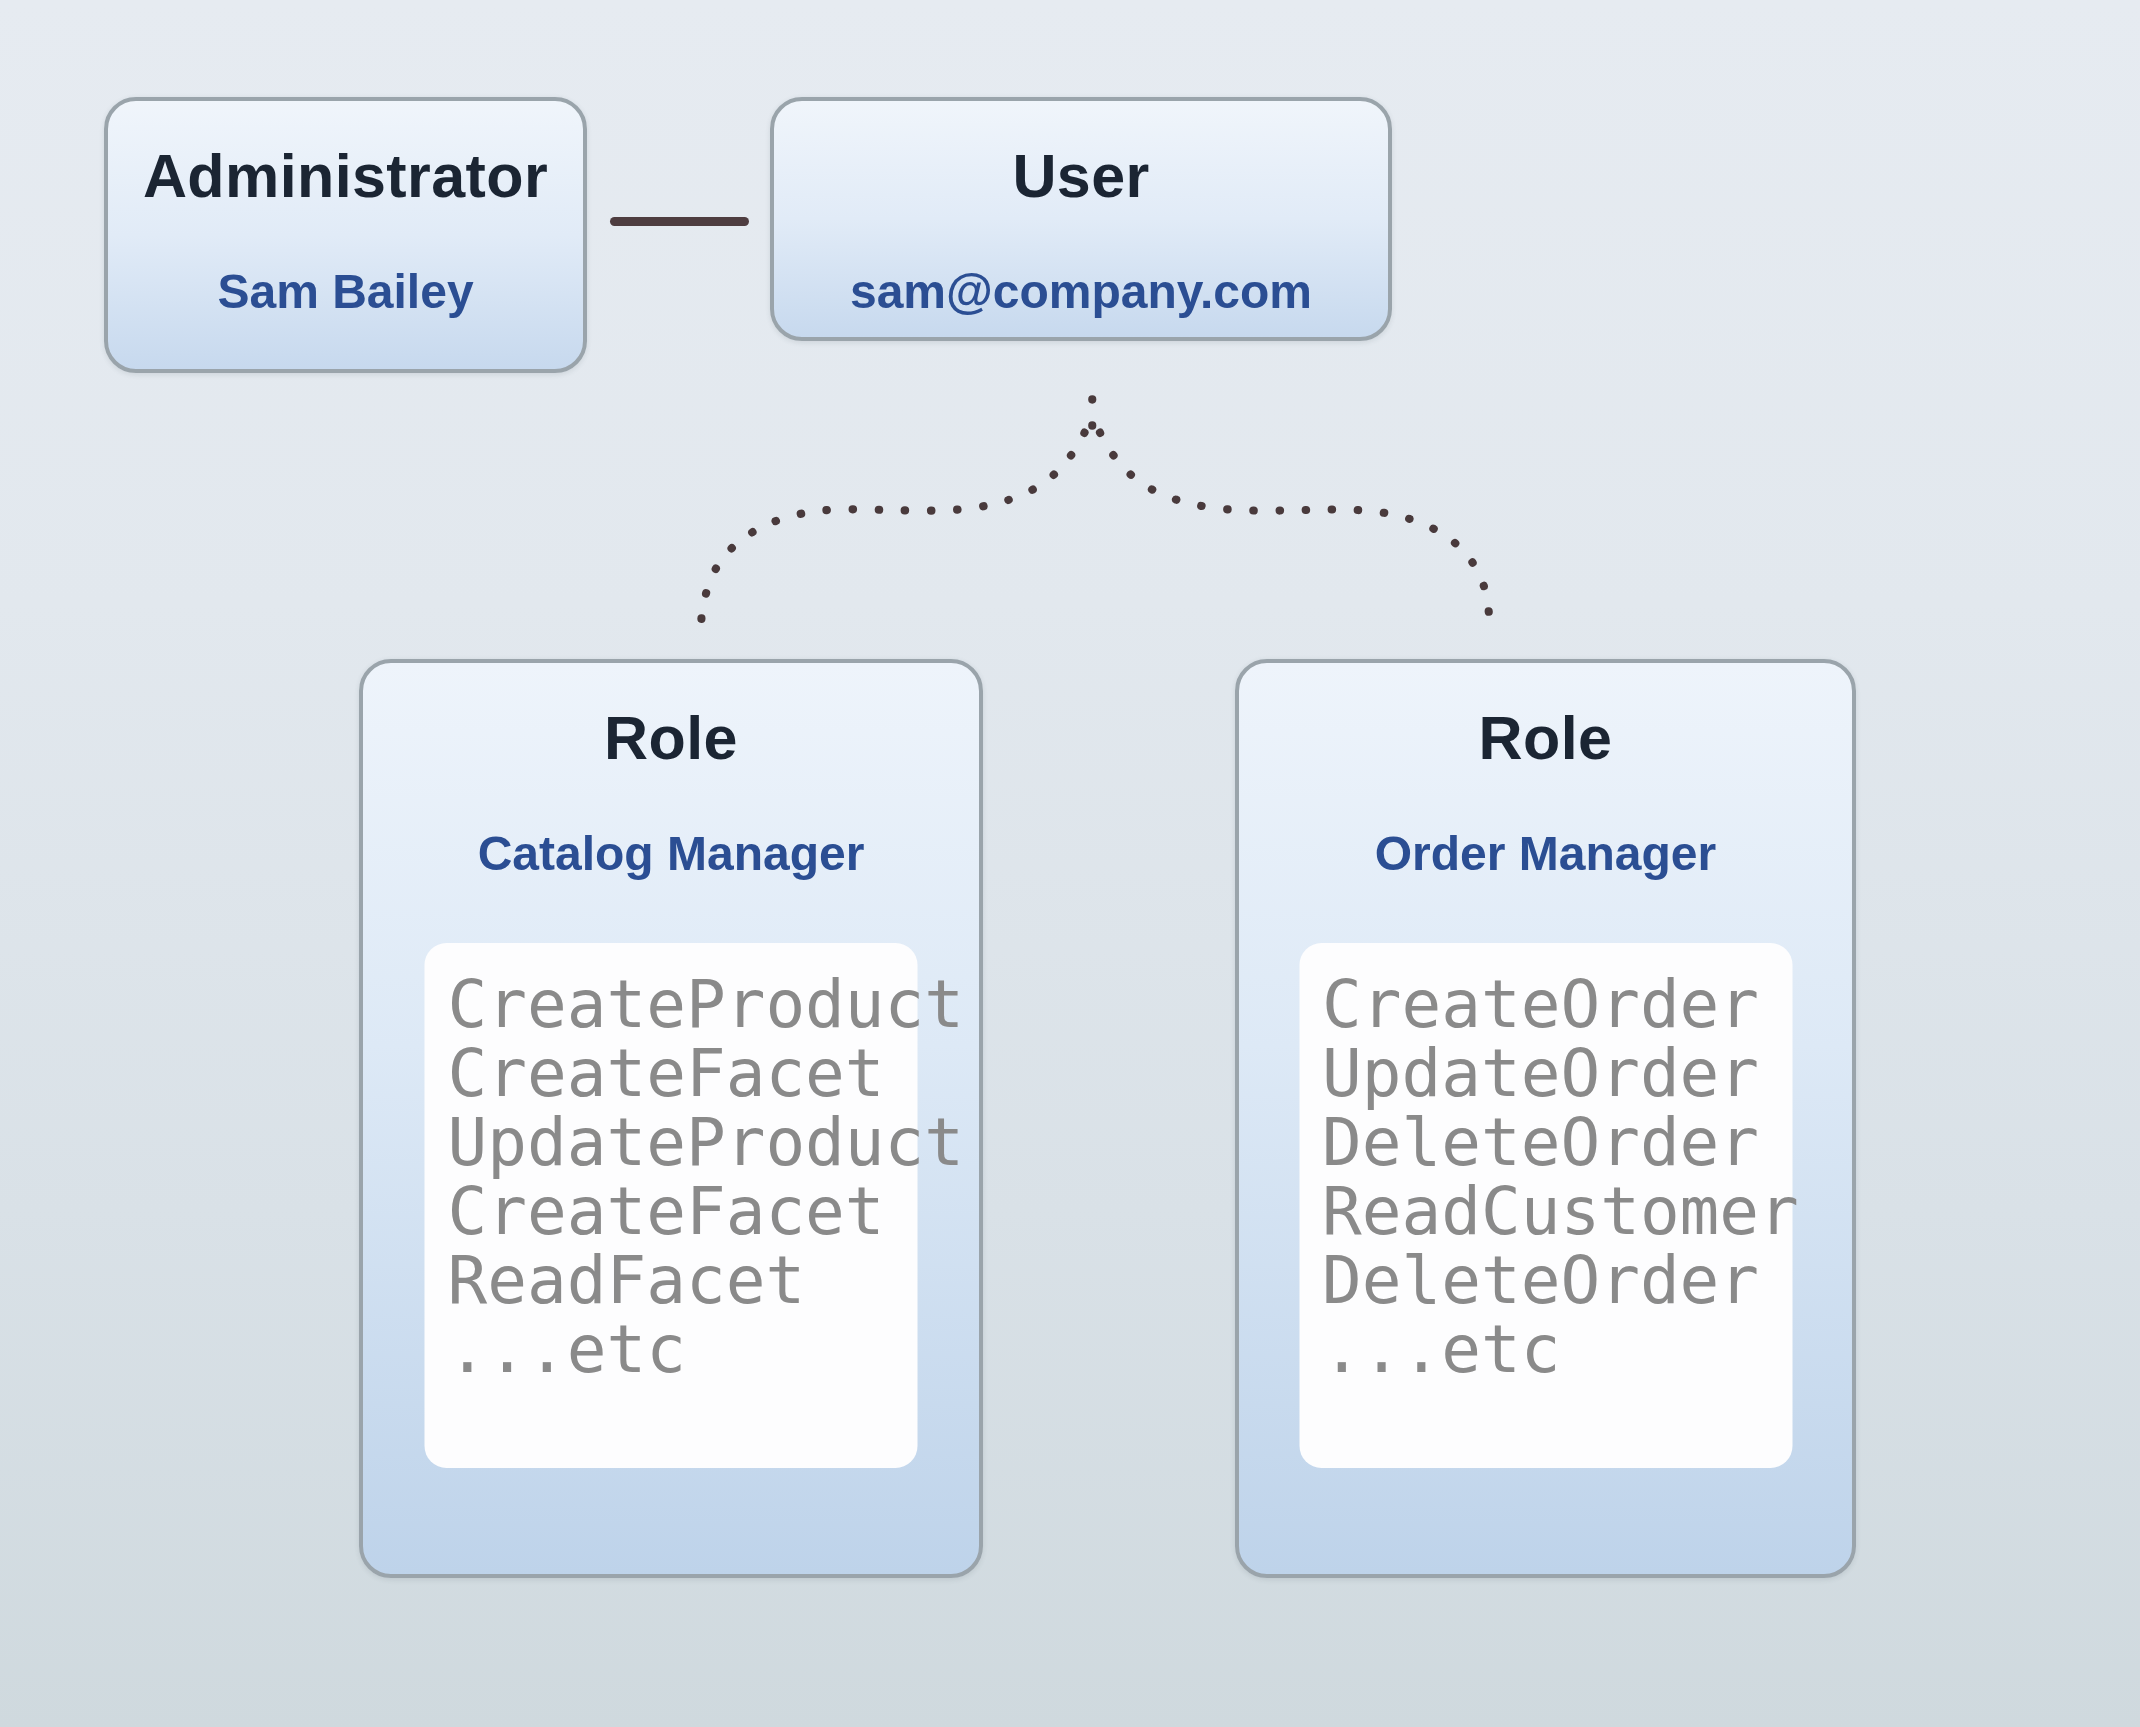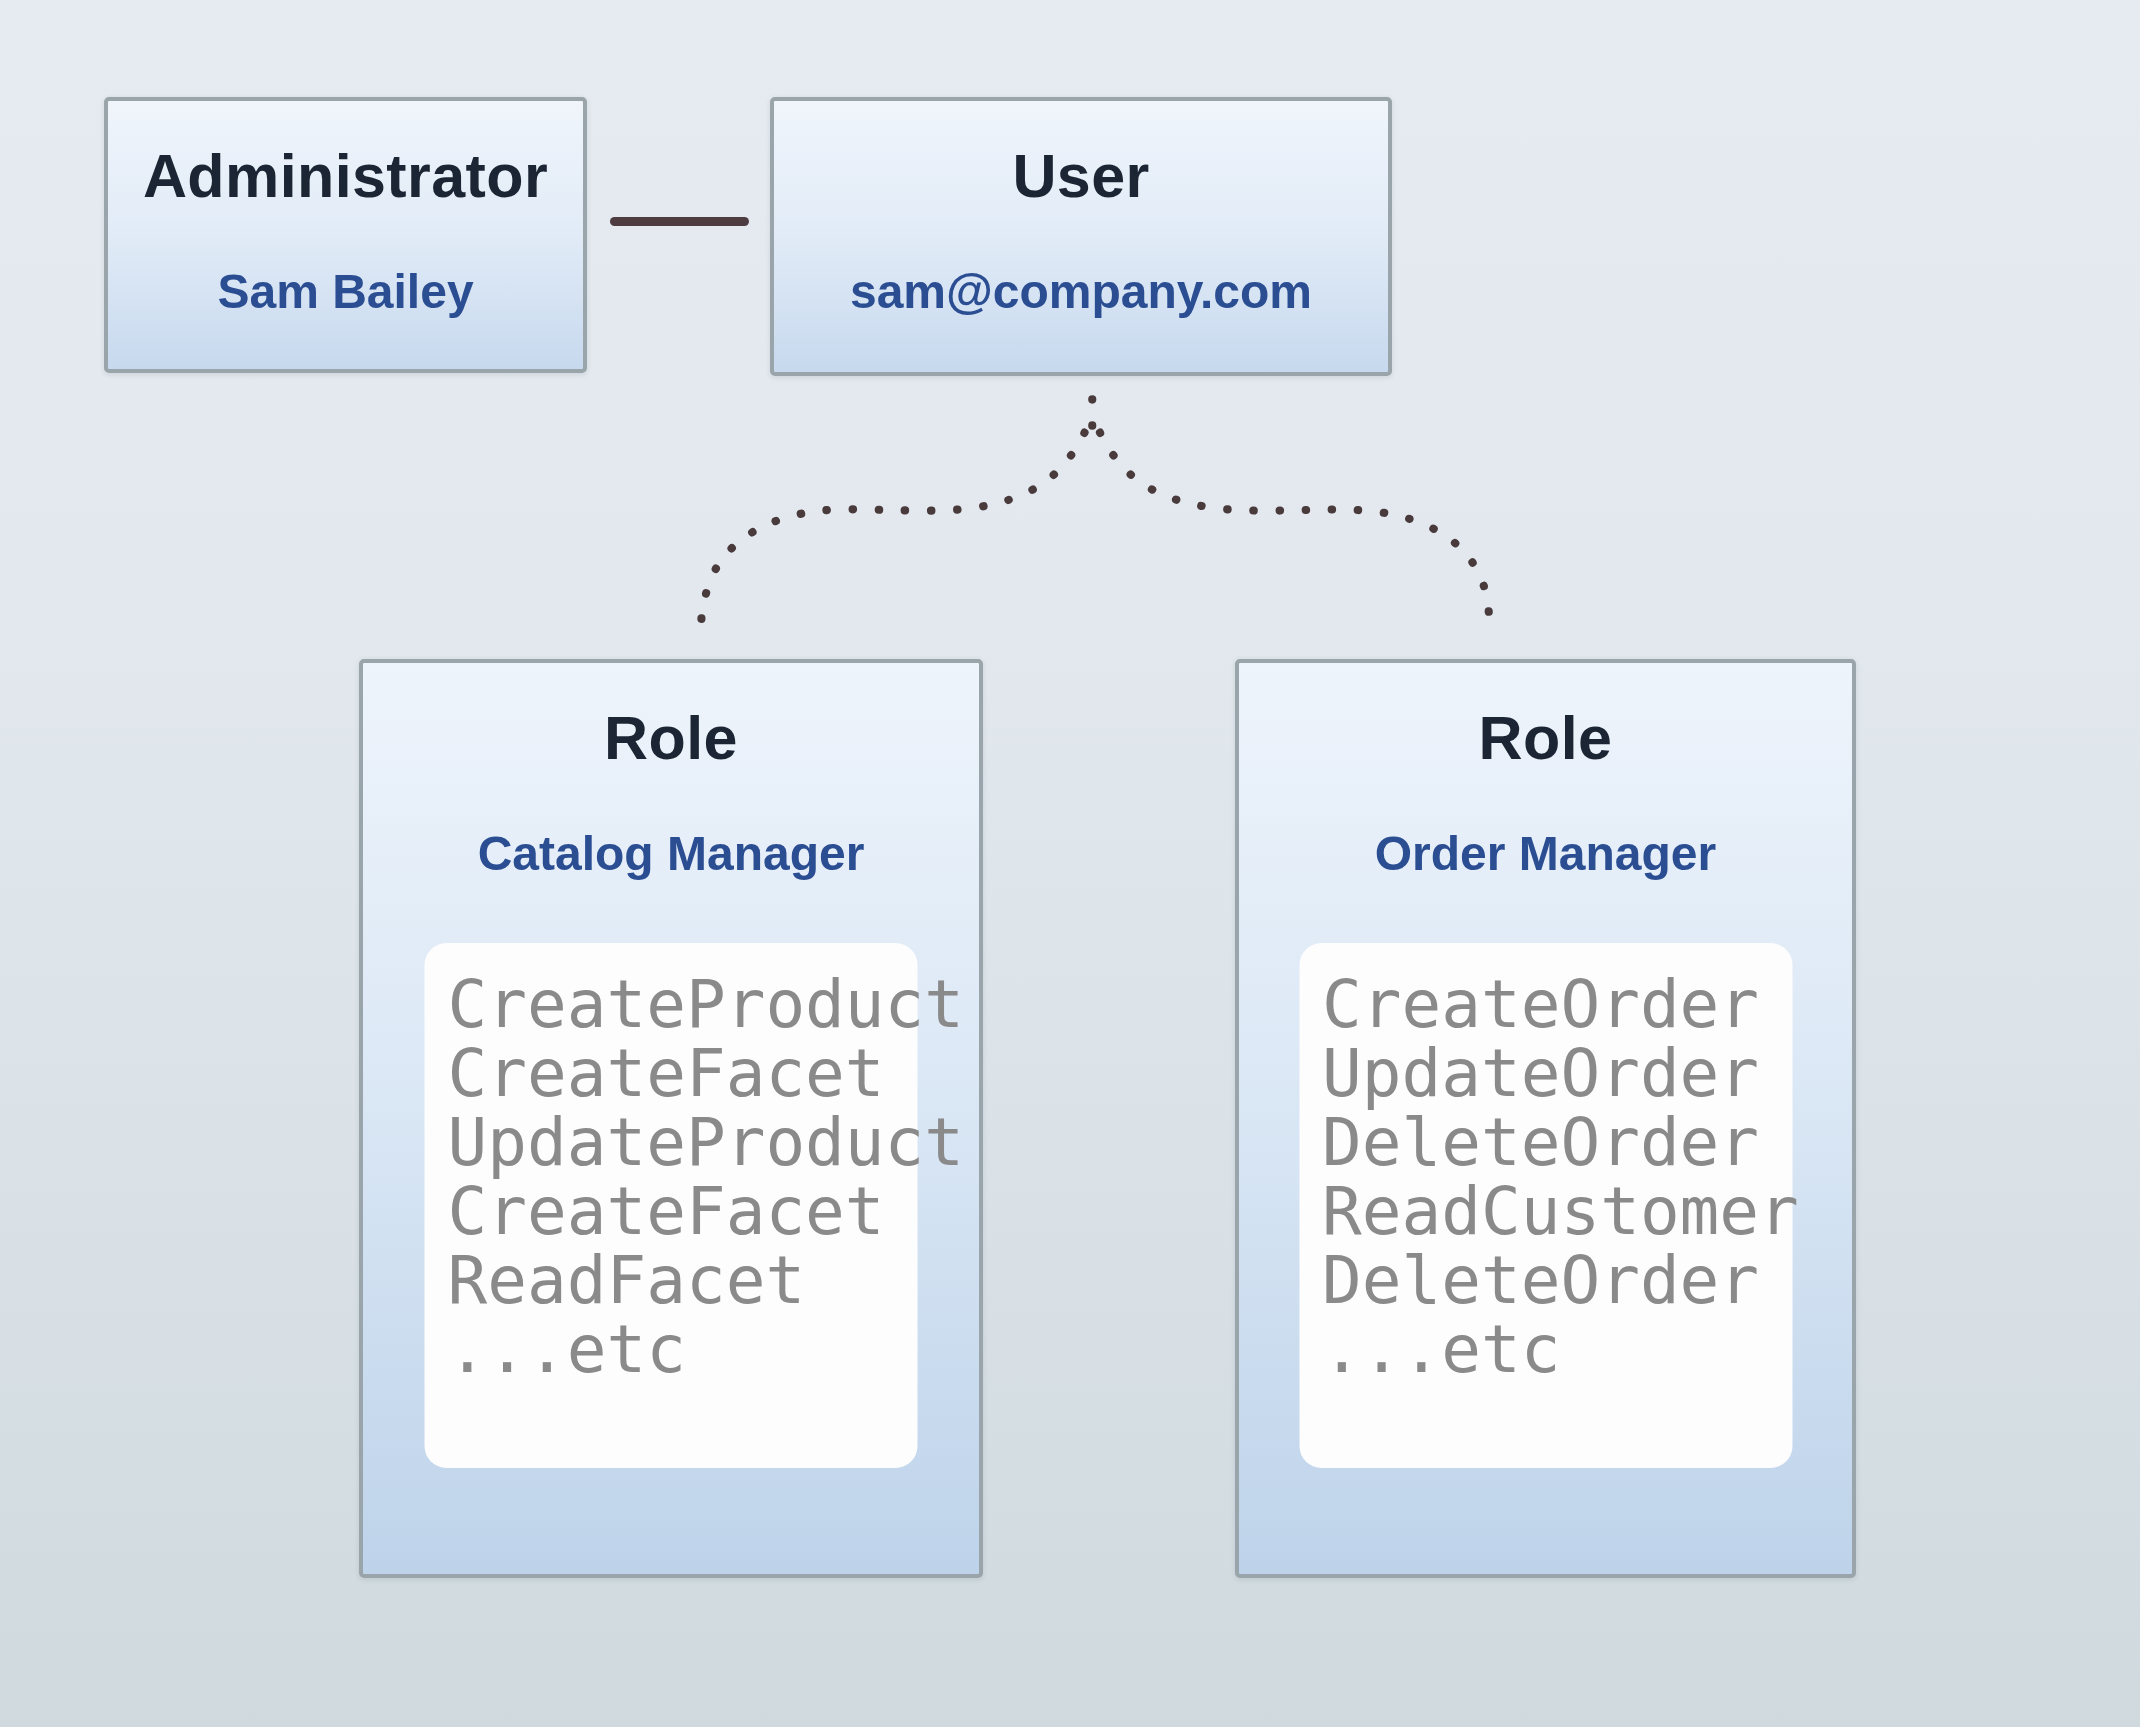--- a/index.html
+++ b/index.html
@@ -12,21 +12,21 @@
   }
   .canvas {
     position: relative;
     width: 2140px;
     height: 1728px;
     background: linear-gradient(180deg, #e6ebf1 0%, #e2e8ee 35%, #d9e1e7 70%, #cfd9de 100%);
   }
   .card {
     position: absolute;
     border: 4.3px solid #9aa4ab;
-    border-radius: 5px;
+    border-radius: 32px;
     box-sizing: border-box;
     box-shadow: 0 1.7px 5.1px rgba(60,70,80,0.12);
     padding-left: 20px;
   }
   .card-sm {
     background: linear-gradient(180deg, #f0f5fb 0%, #e1ebf7 50%, #c7d9ee 100%);
   }
   .card-lg {
     background: linear-gradient(180deg, #eef4fb 0%, #dde9f6 42%, #bed3ea 100%);
   }
@@ -47,21 +47,21 @@
     top: 167px;
     left: 0;
     width: 100%;
     text-align: center;
     font-size: 48px;
     font-weight: bold;
     line-height: 1;
     color: #2b4e93;
   }
   #admin-card  { left: 104px; top: 97px; width: 483px; height: 276px; }
-  #user-card   { left: 770px; top: 97px; width: 622px; height: 279px; }
+  #user-card   { left: 770px; top: 97px; width: 622px; height: 244px; }
   #role-card-0 { left: 359px;  top: 659px; width: 624px; height: 919px; }
   #role-card-1 { left: 1235px; top: 659px; width: 621px; height: 919px; }
 
   .connector-line {
     position: absolute;
     left: 610px;
     top: 217px;
     width: 139px;
     height: 9.4px;
     border-radius: 5.1px;

